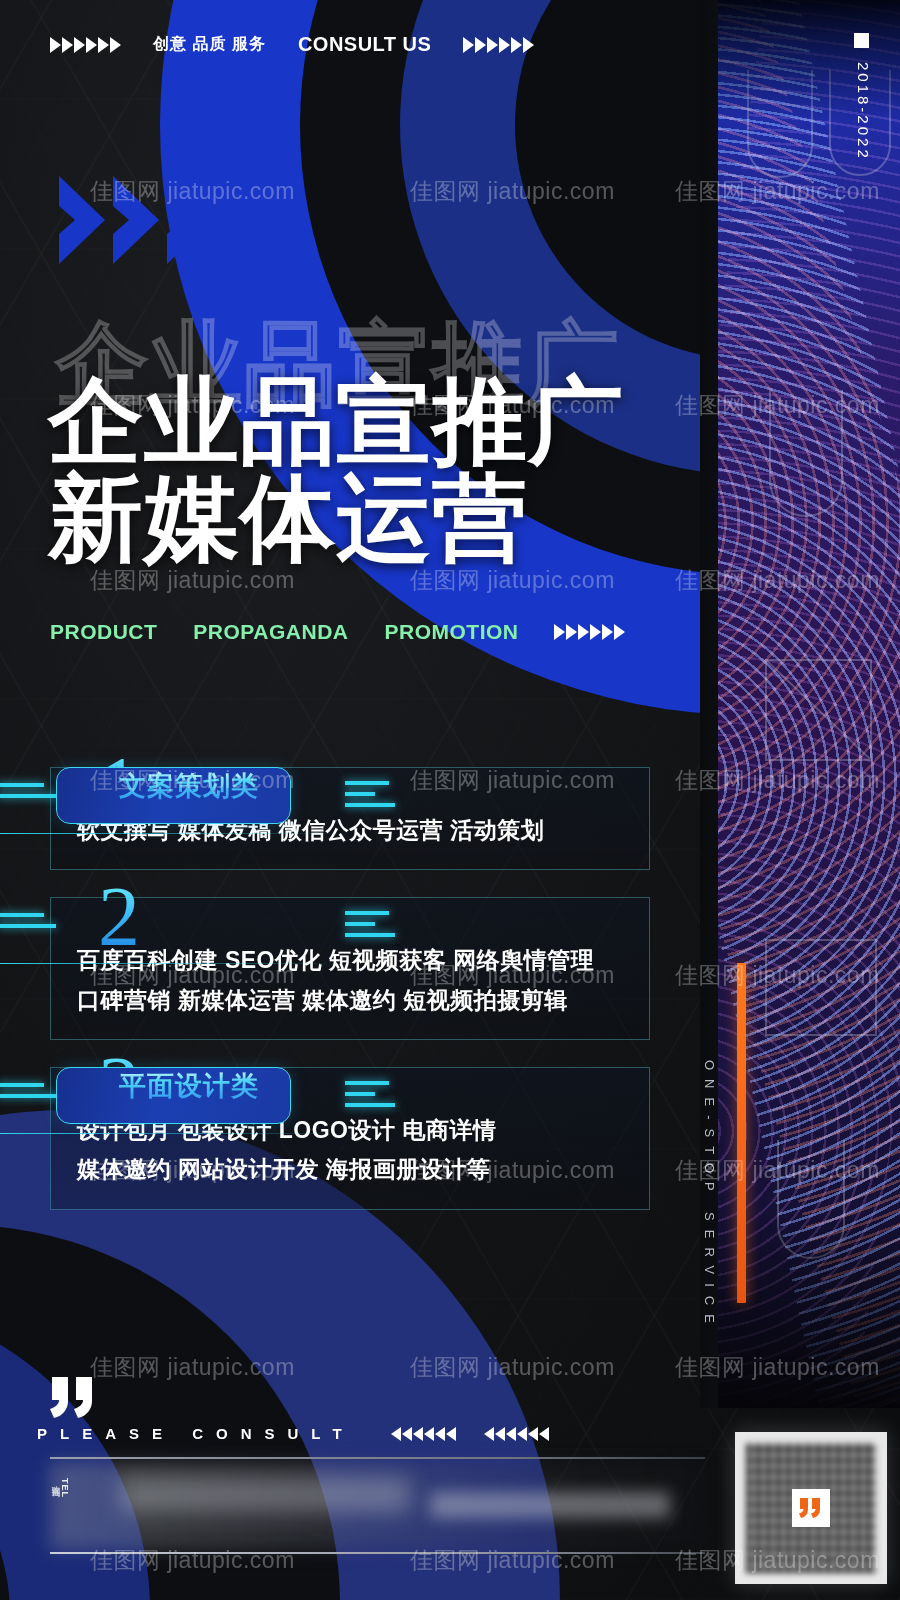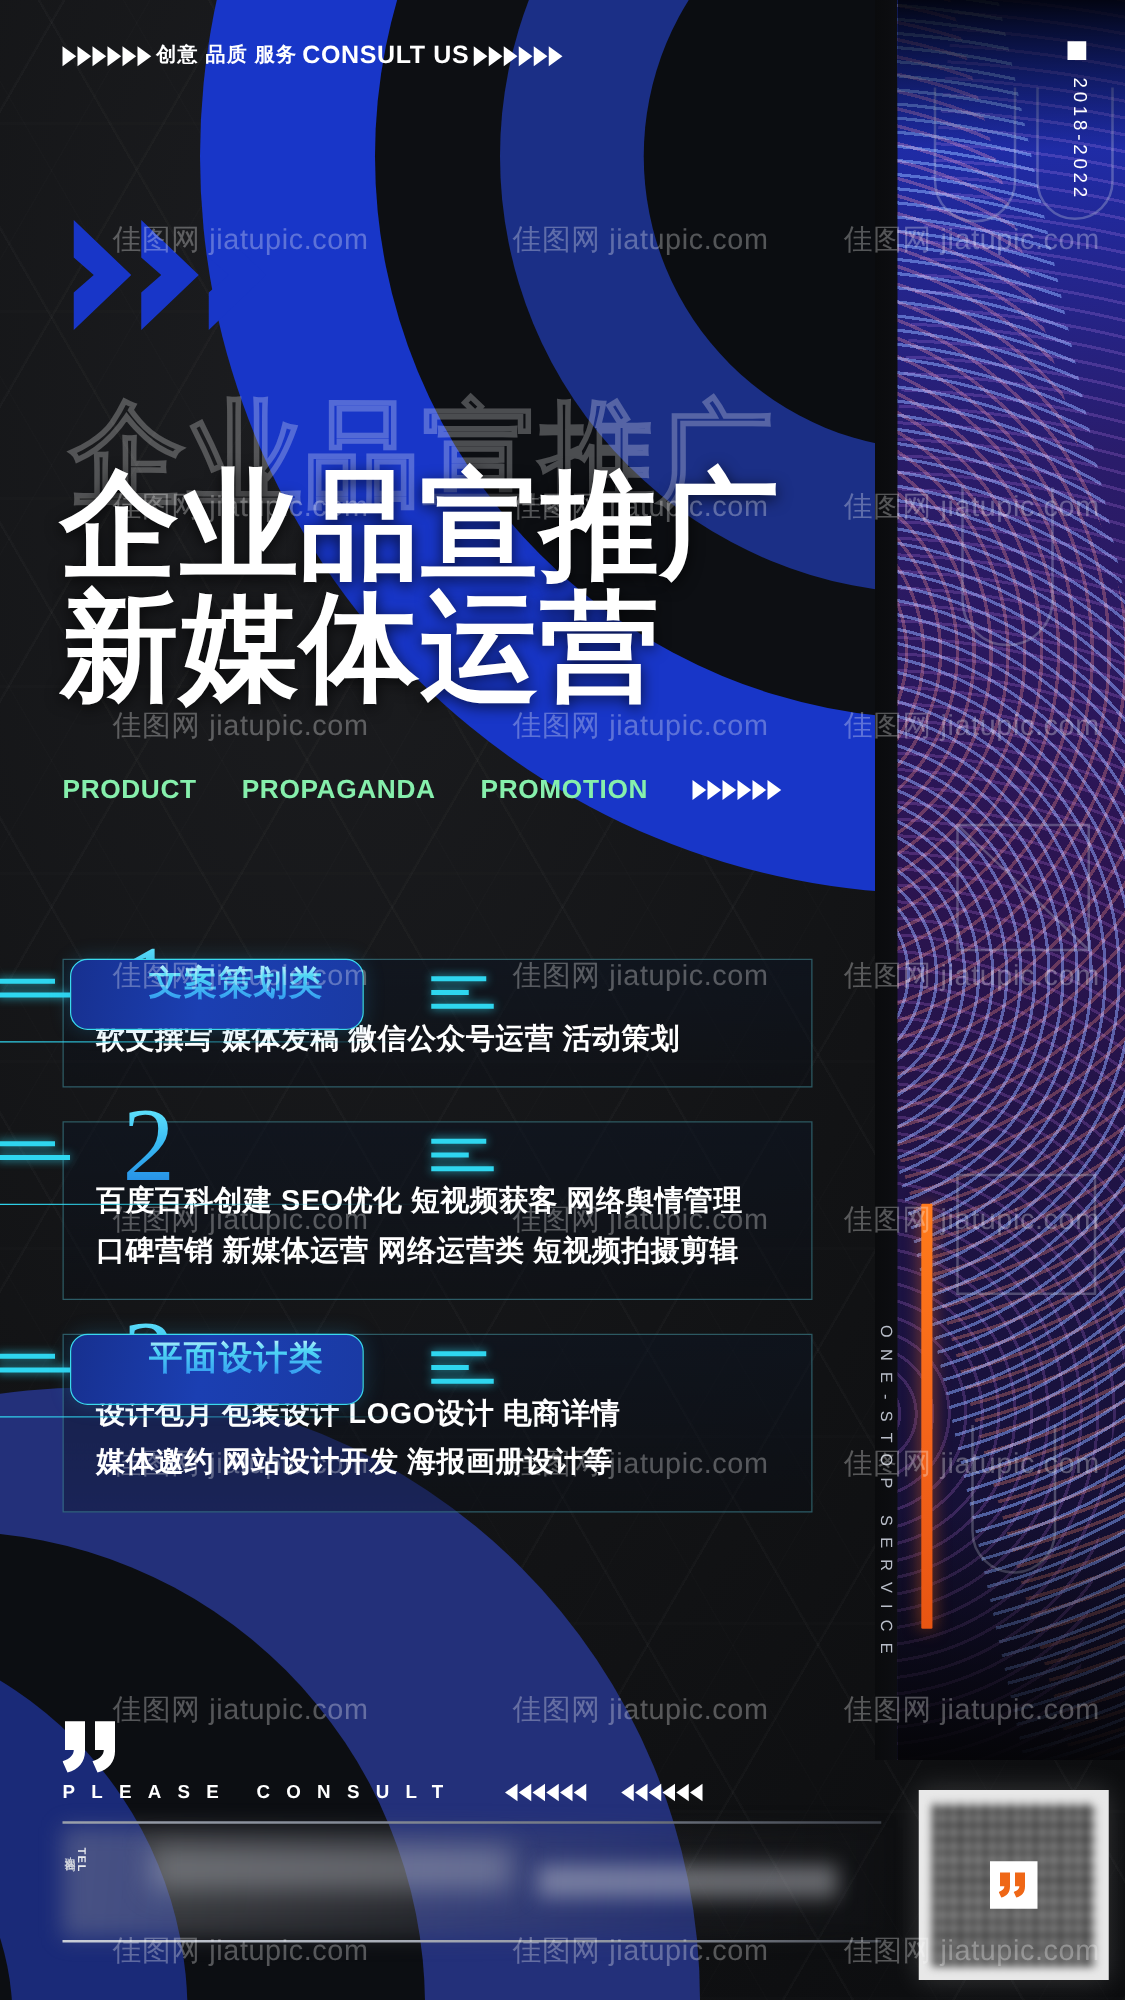--- a/index.html
+++ b/index.html
@@ -146,21 +146,21 @@
     font-weight:400;
   }
   .year-square{
     position:absolute; left:854px; top:33px; width:15px; height:15px;
     background:#fff;
   }
 
   
   .topbar{
     position:absolute; left:50px; top:33px;
-    display:flex; align-items:center; gap:4px;
+    display:flex; align-items:center; gap:32px;
     z-index:20;
   }
   .arrows-r{ display:flex; align-items:center; gap:1px; }
   .arrows-r i{
     display:block; width:0; height:0;
     border-top:8px solid transparent;
     border-bottom:8px solid transparent;
     border-left:11px solid #ffffff;
   }
   .arrows-l{ display:flex; align-items:center; gap:1px; }
@@ -261,21 +261,21 @@
     background:linear-gradient(90deg,#2fd6ef, rgba(47,214,239,0));
     z-index:2;
   }
 
   
   .quote-mark{
     position:absolute; left:50px; top:1375px; z-index:20;
     font-size:0;
   }
   .please-row{
-    position:absolute; left:50px; top:1425px; z-index:20;
+    position:absolute; left:37px; top:1425px; z-index:20;
     display:flex; align-items:center;
   }
   .please-row .txt{
     font-size:15px; font-weight:700; letter-spacing:13px; color:#fff;
   }
   .please-row .ar1{ margin-left:36px; display:flex; gap:1px; }
   .please-row .ar2{ margin-left:28px; display:flex; gap:1px; }
 
   .hr-top{
     position:absolute; left:50px; top:1457px; width:655px; height:2px;
@@ -464,21 +464,21 @@
       </div>
     <div class="speed-l speed-right">
         <i></i>
         <i></i>
         <i></i>
       </div>
     <div class="hair-line"></div>
     <div class="big-num">2</div>
     <div class="card-body">
       <div class="row">百度百科创建  SEO优化  短视频获客  网络舆情管理</div>
-      <div class="row">口碑营销  新媒体运营  网络运营类  短视频拍摄剪辑</div>
+      <div class="row">口碑营销  新媒体运营  媒体邀约  短视频拍摄剪辑</div>
     </div>
   </div>
 
   <div class="card">
     <div class="speed-l speed-left">
         <i></i>
         <i></i>
       </div>
     <div class="speed-l speed-right">
         <i></i>

